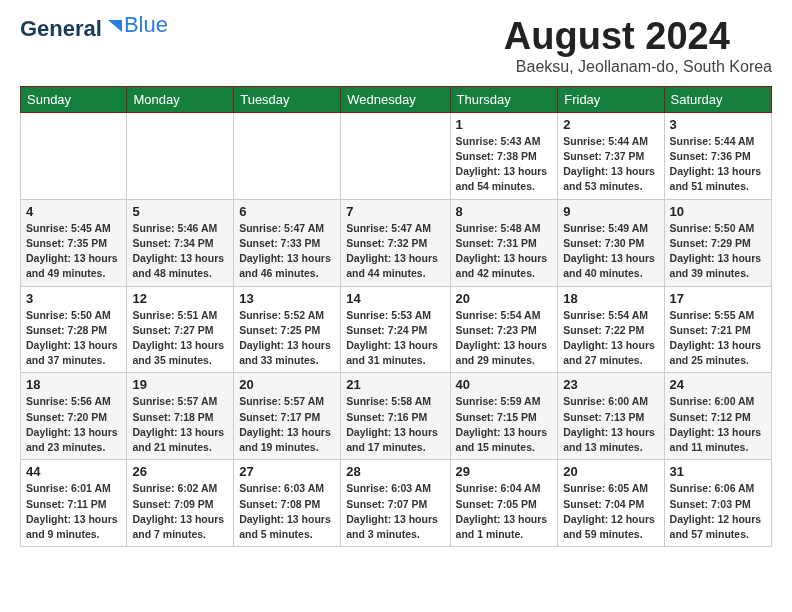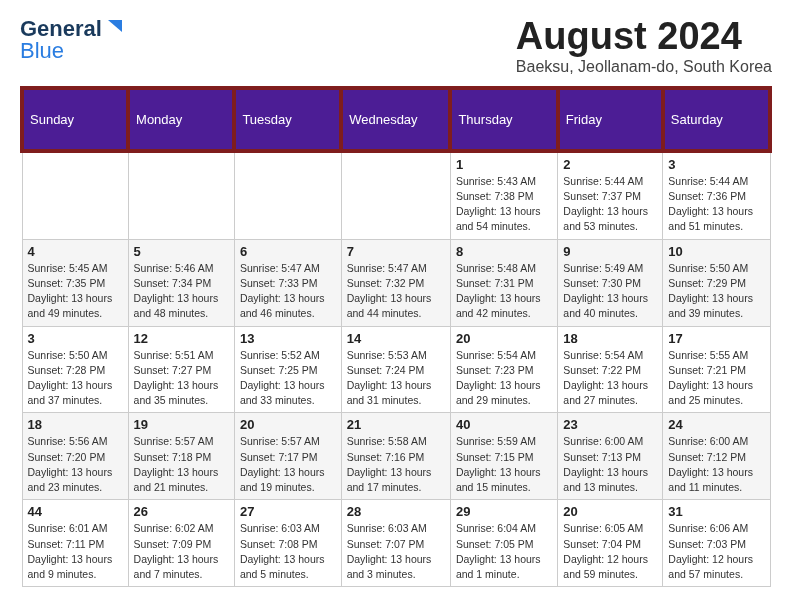--- a/index.html
+++ b/index.html
@@ -14,48 +14,49 @@
       padding: 16px 20px;
     }
     .header {
       display: flex;
       justify-content: space-between;
       align-items: flex-start;
       margin-bottom: 10px;
     }
     .logo {
       display: flex;
-      flex-direction: column;
+      flex-direction: row;
       align-items: flex-start;
     }
     .title-block {
     }
     .month-year {
       font-size: 38px;
       font-weight: bold;
       color: #222;
       line-height: 1.1;
     }
     .location {
       font-size: 16px;
       color: #444;
+      margin-left: 12px;
     }
     .calendar-table {
       width: 100%;
       border-collapse: collapse;
       font-size: 11px;
     }
     .calendar-table th {
-      background-color: #4c1d95;
+      background-color: #15803d;
       color: #fff;
       text-align: left;
-      padding: 22px 6px;
+      padding: 5px 6px;
       font-size: 13px;
       font-weight: normal;
-      border: 4px solid #7f1d1d;
+      border: 1px solid #7f1d1d;
     }
     .calendar-table td {
       border: 1px solid #ccc;
       vertical-align: top;
       padding: 4px 5px;
       width: 113px;
       min-height: 80px;
       background: #fff;
     }
     .calendar-table tr:nth-child(even) td {
@@ -65,20 +66,21 @@
       font-size: 13px;
       font-weight: bold;
       color: #222;
       display: block;
       margin-bottom: 2px;
     }
     .day-info {
       color: #333;
       line-height: 1.45;
       font-size: 10.5px;
+      font-weight: bold;
     }
     .empty-cell {
       background: #fff !important;
     }
   </style>
 </head>
 <body>
 
 <div class="page">
   <div class="header">

